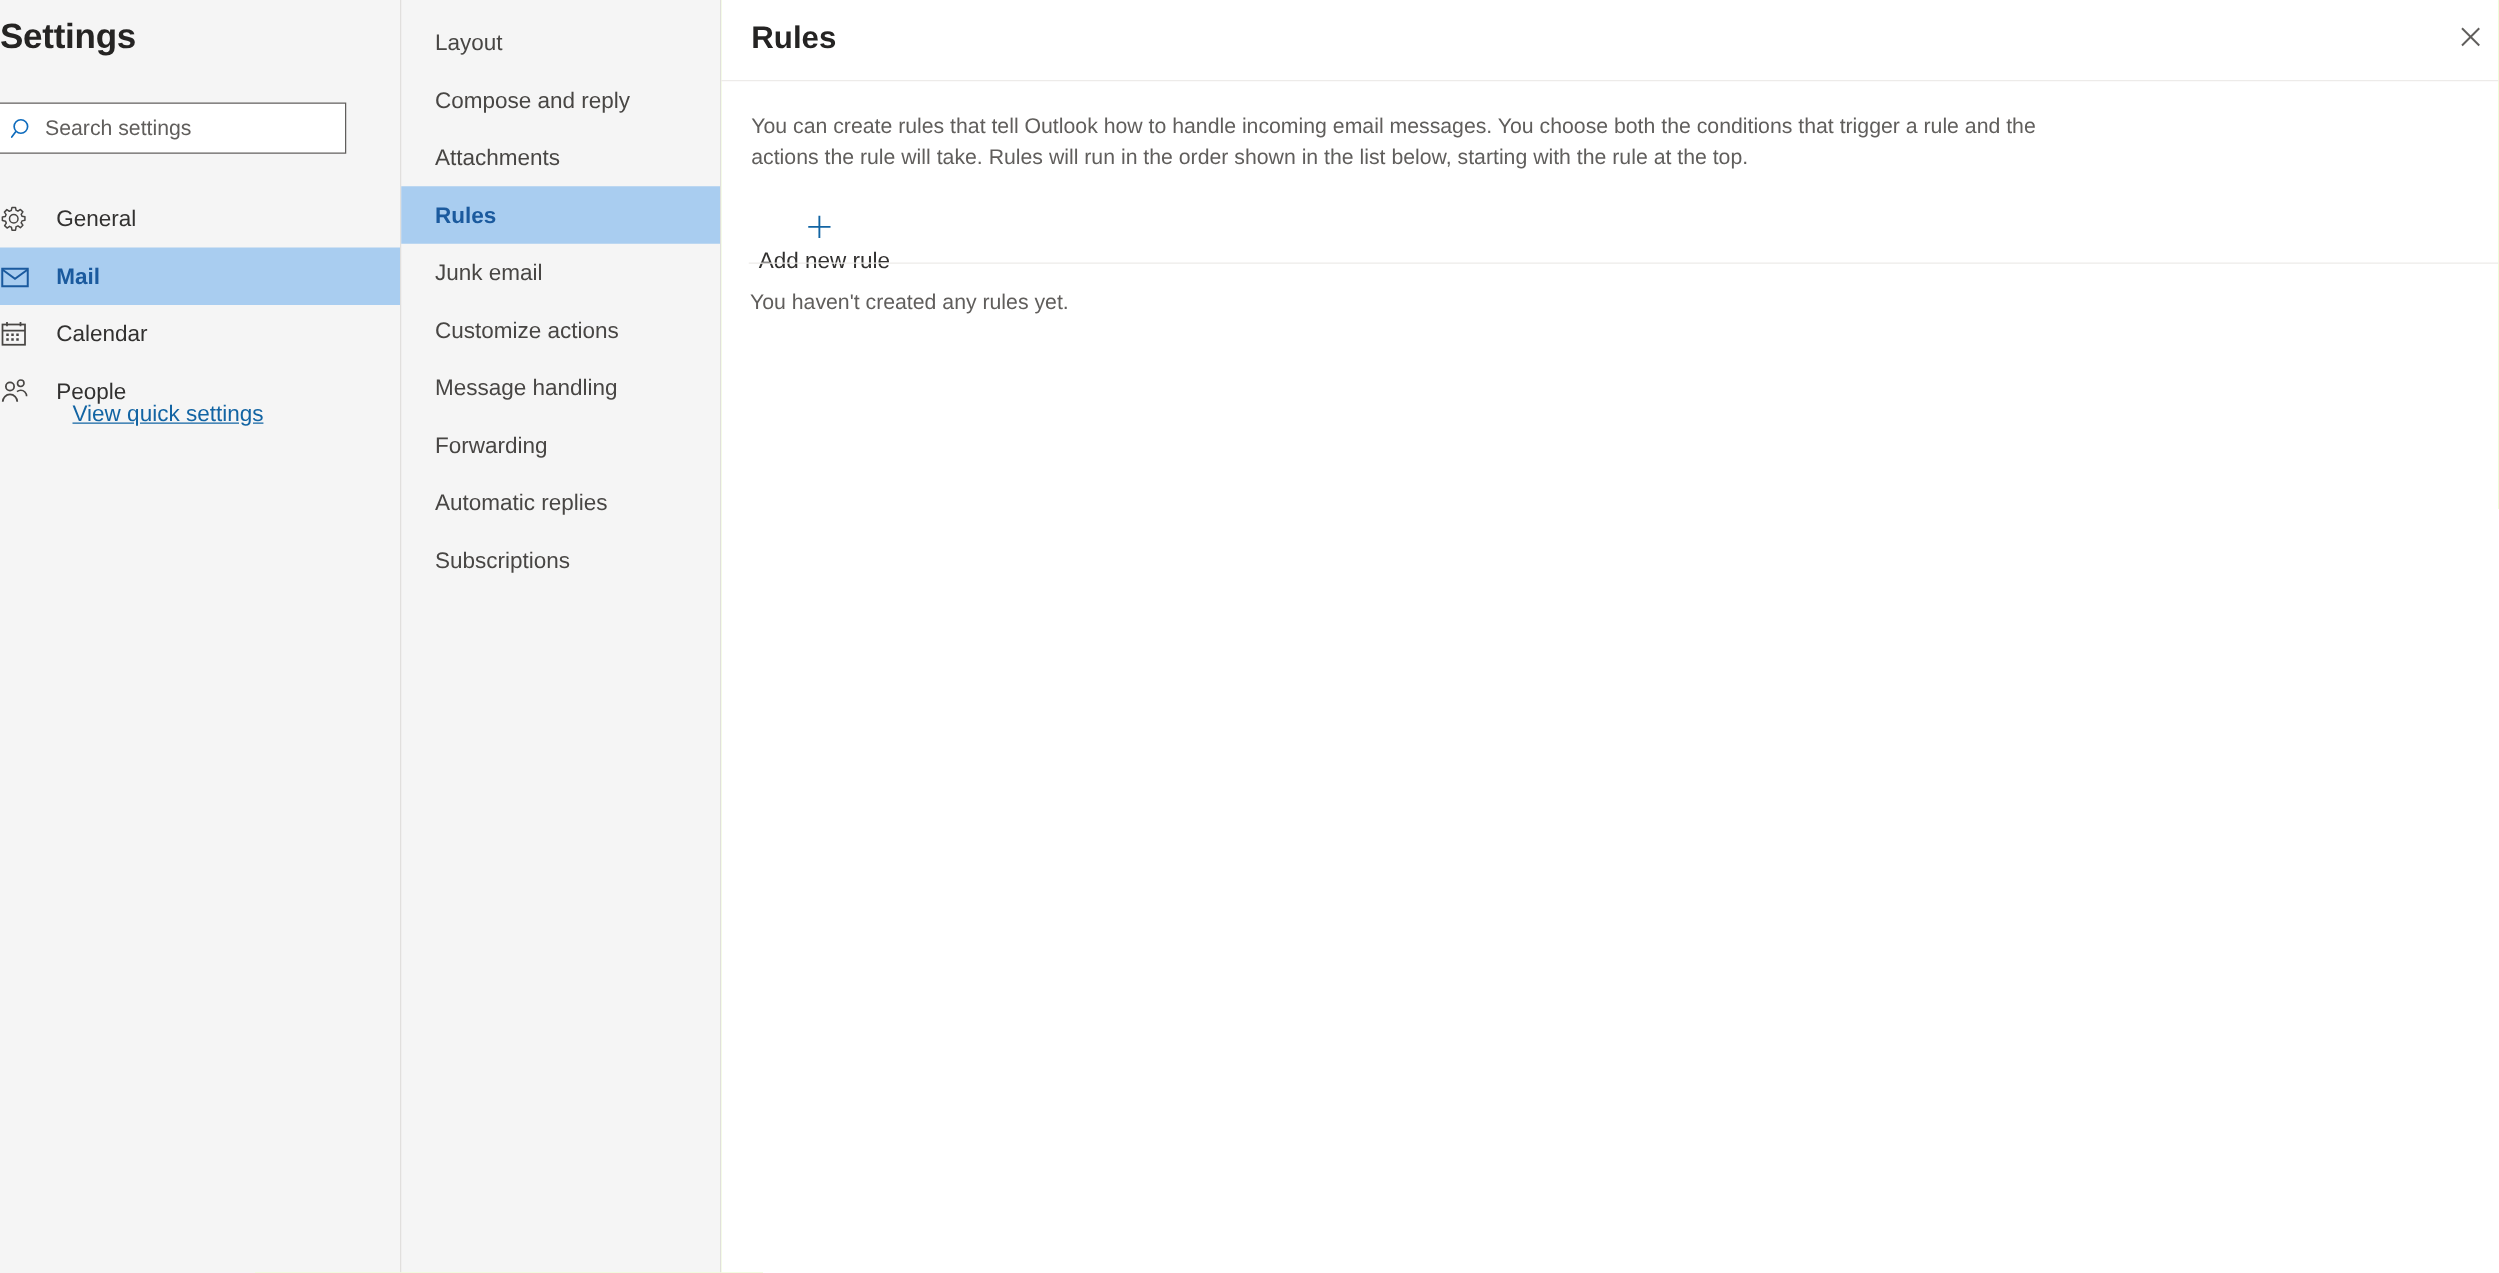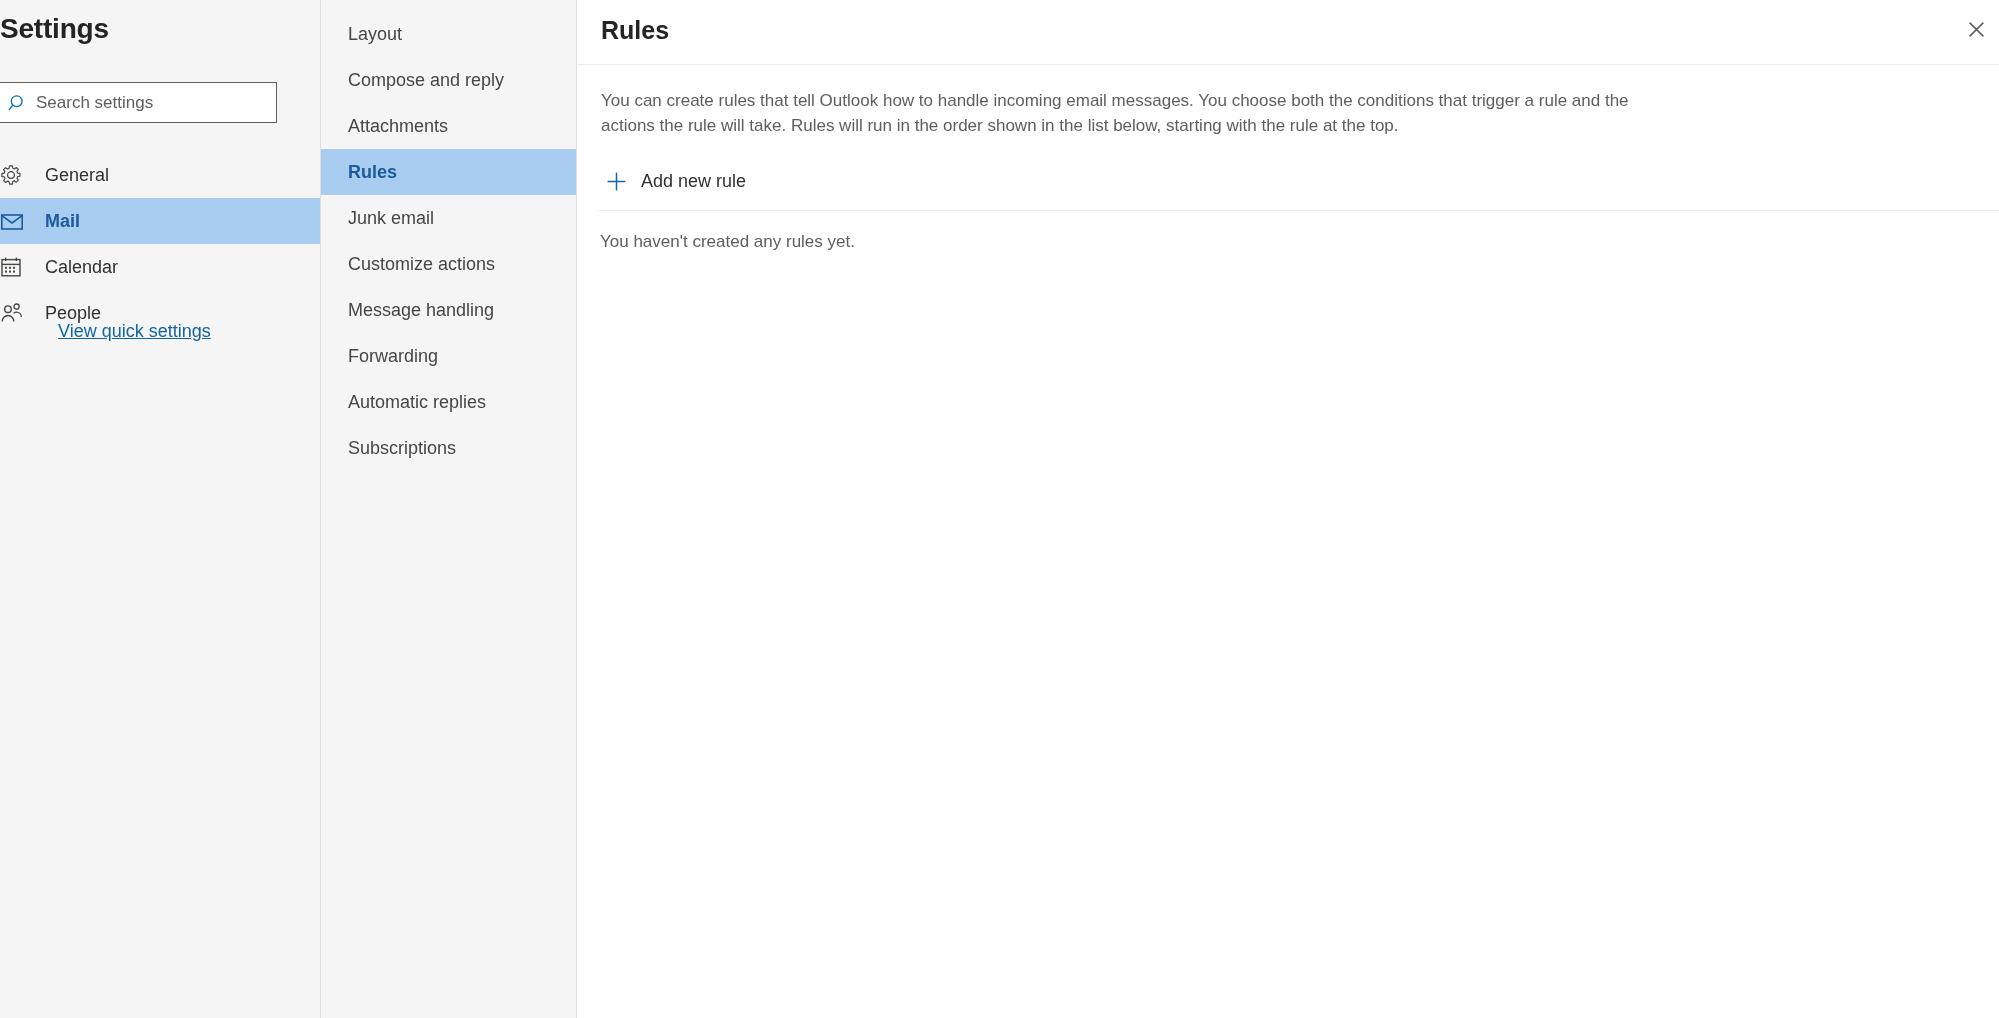--- a/index.html
+++ b/index.html
@@ -205,20 +205,21 @@
     position: absolute;
     left: 22px;
     top: 99px;
     display: flex;
     align-items: center;
     height: 34px;
     background: transparent;
     border: none;
     cursor: pointer;
     padding: 0 6px 0 0;
+    flex-direction: column;
   }
   .add-rule-button .plus-icon {
     width: 34px;
     flex: 0 0 34px;
     display: flex;
     align-items: center;
     justify-content: center;
     color: #1264a3;
   }
   .add-rule-button .add-rule-label {

